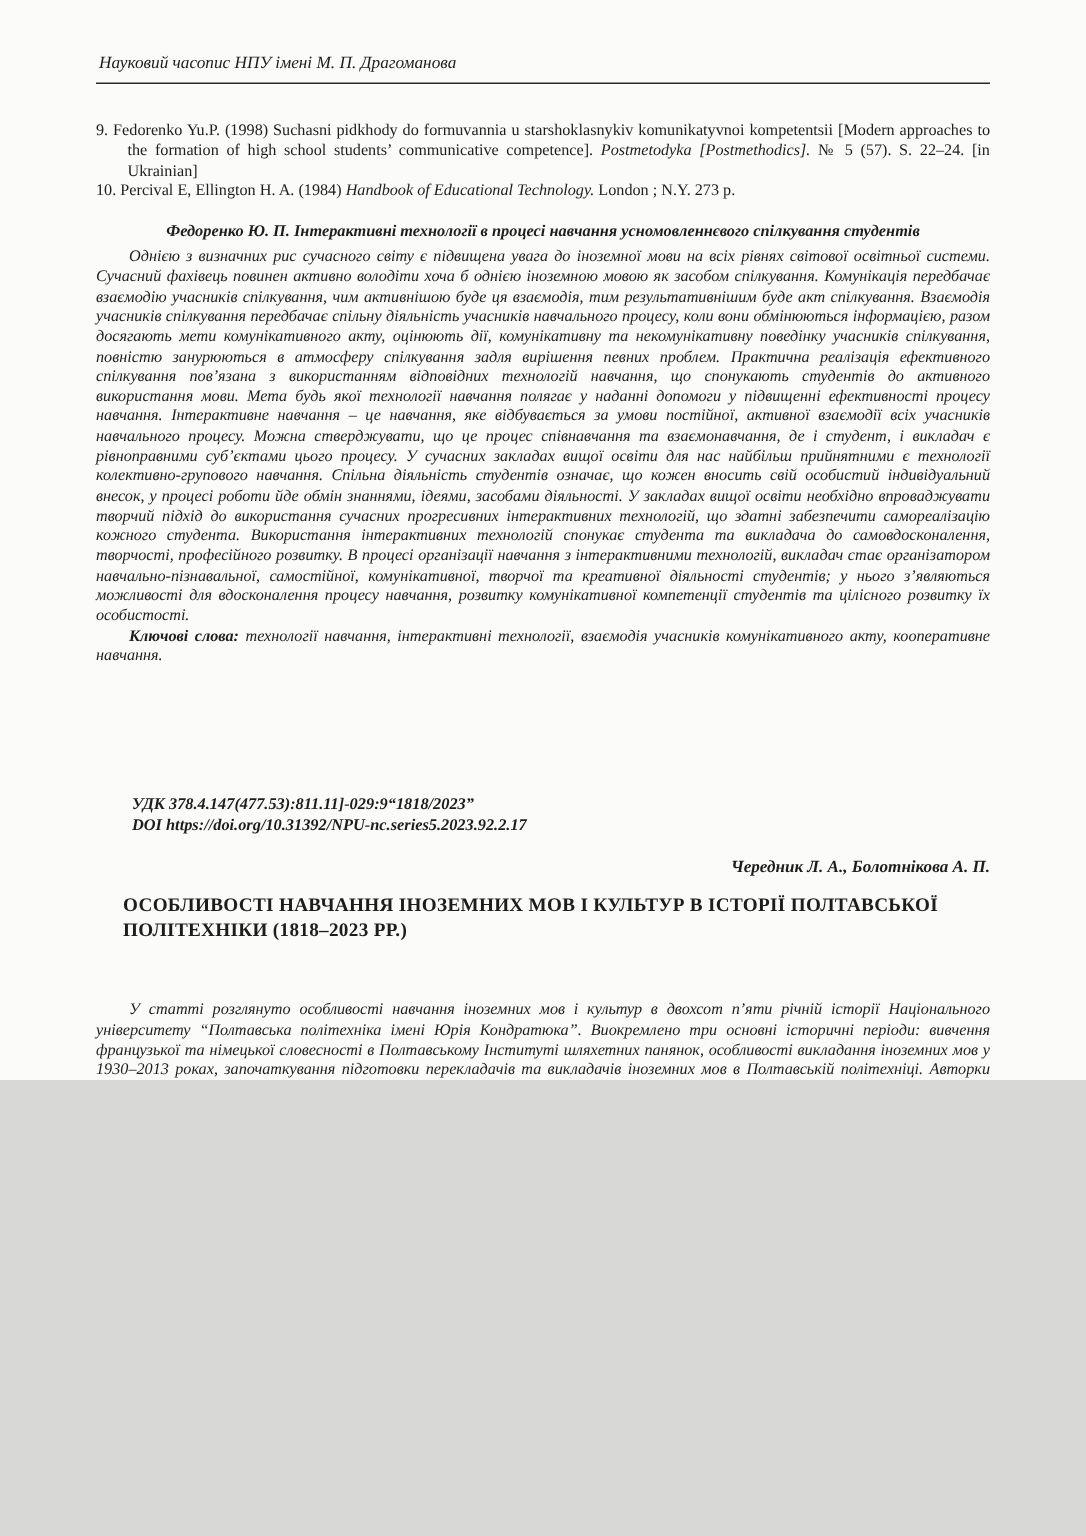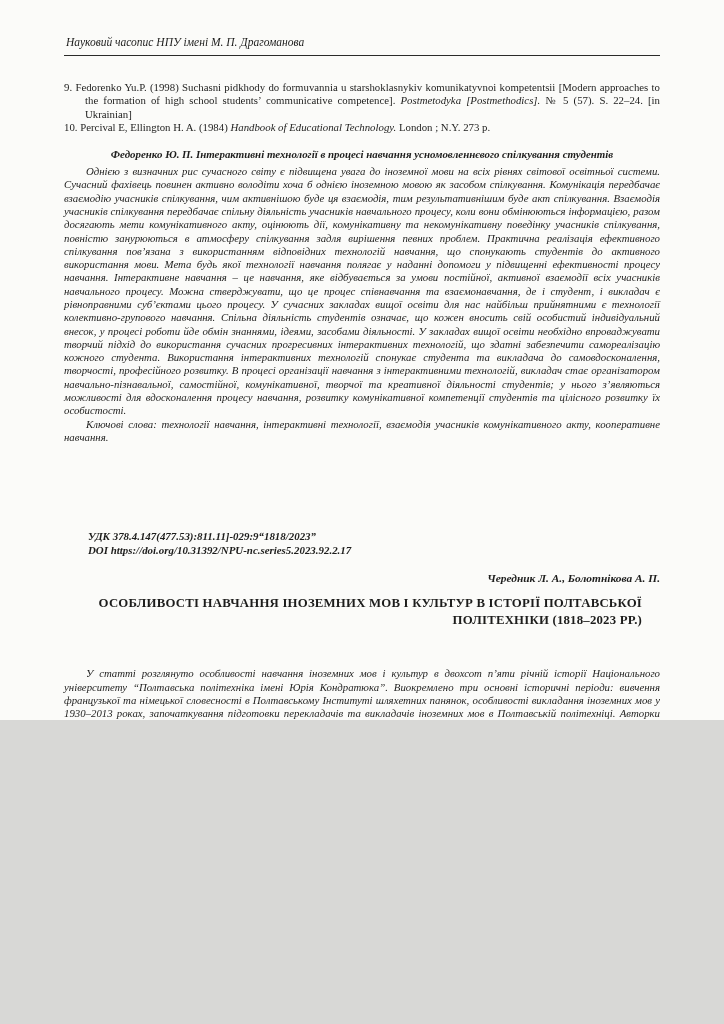--- a/index.html
+++ b/index.html
@@ -54,39 +54,39 @@
     text-indent: 22px;
   }
   .keywords {
     margin: 0;
     font-style: italic;
     font-size: 10.8px;
     line-height: 13.3px;
     text-align: justify;
     text-indent: 22px;
   }
-  .kw-label { font-weight: normal; }
+  .kw-label { font-weight: bold; }
   .udc-block {
     margin: 86px 0 0 24px;
     font-weight: bold;
     font-style: italic;
     font-size: 10.9px;
     line-height: 13.6px;
   }
   .udc-block p { margin: 0; }
   .authors {
     margin: 15px 0 0 0;
     text-align: right;
     font-weight: bold;
     font-style: italic;
     font-size: 11.4px;
   }
   .article-title {
     margin: 11px 18px 0 18px;
-    text-align: right;
+    text-align: left;
     font-weight: bold;
     font-size: 12.8px;
     line-height: 16.5px;
     letter-spacing: 0.2px;
   }
   .abstract-2 { margin-top: 39px; }
   .page-footer {
     position: absolute;
     left: 64px;
     right: 64px;

